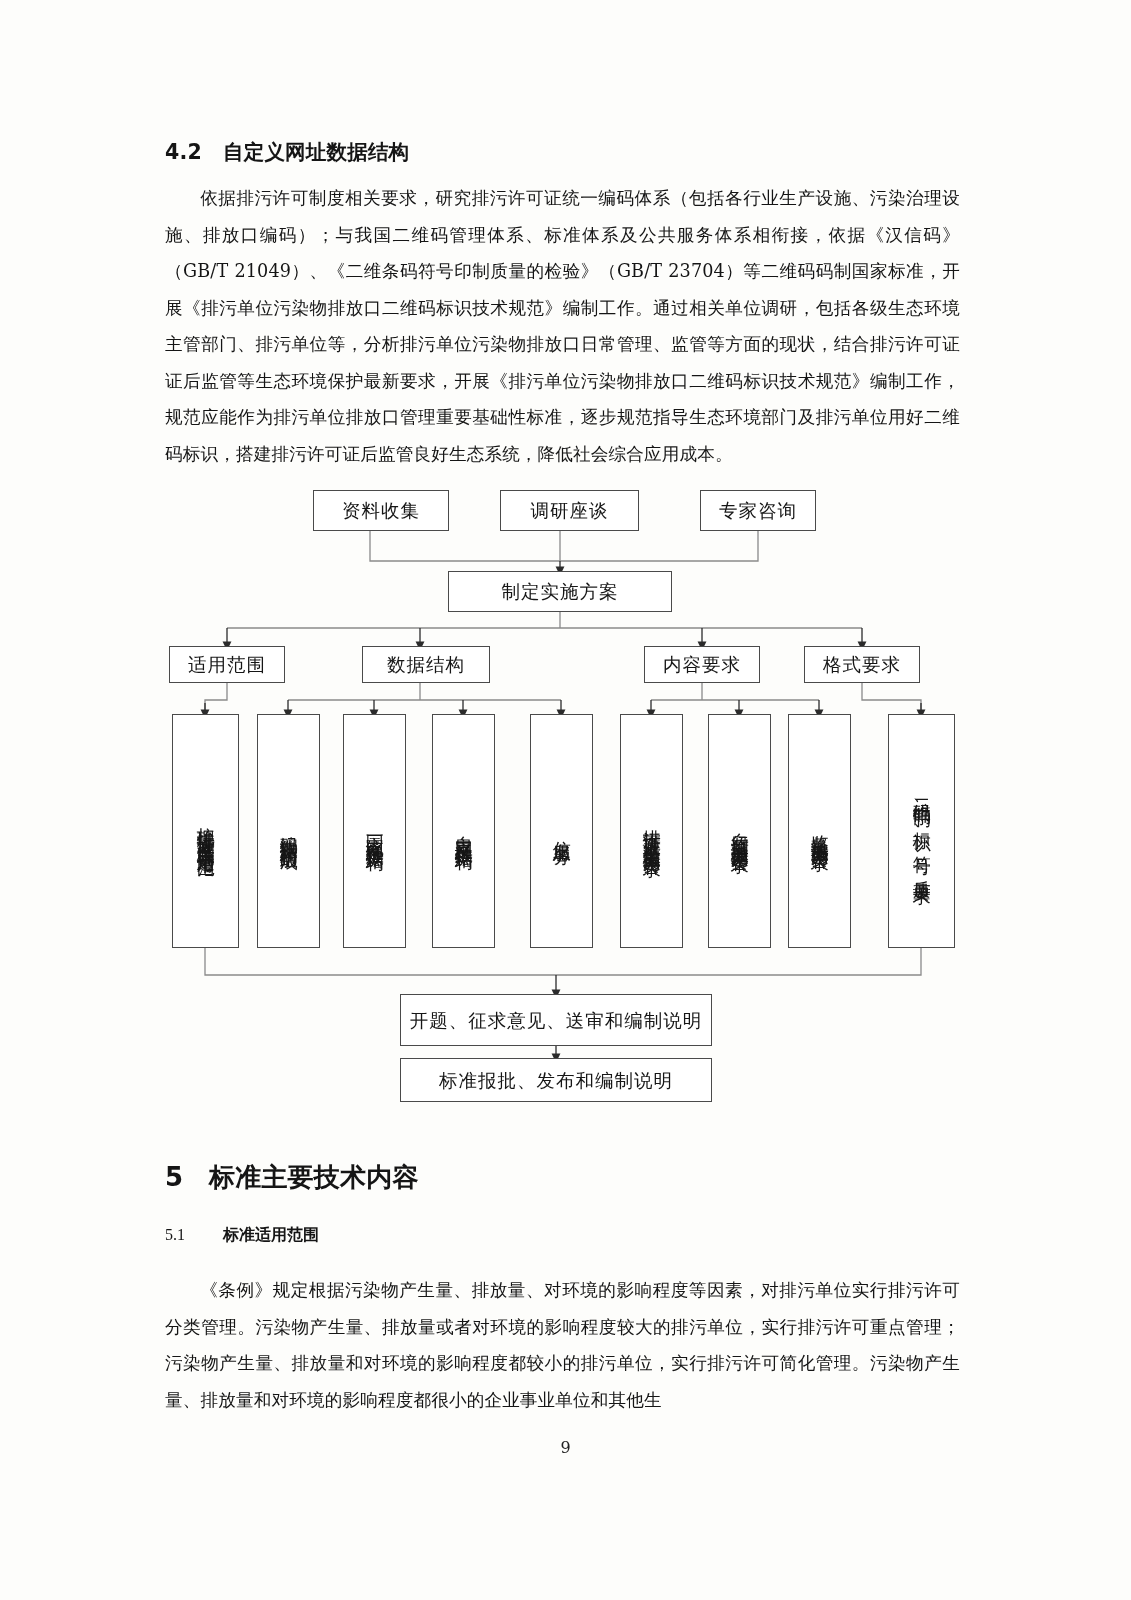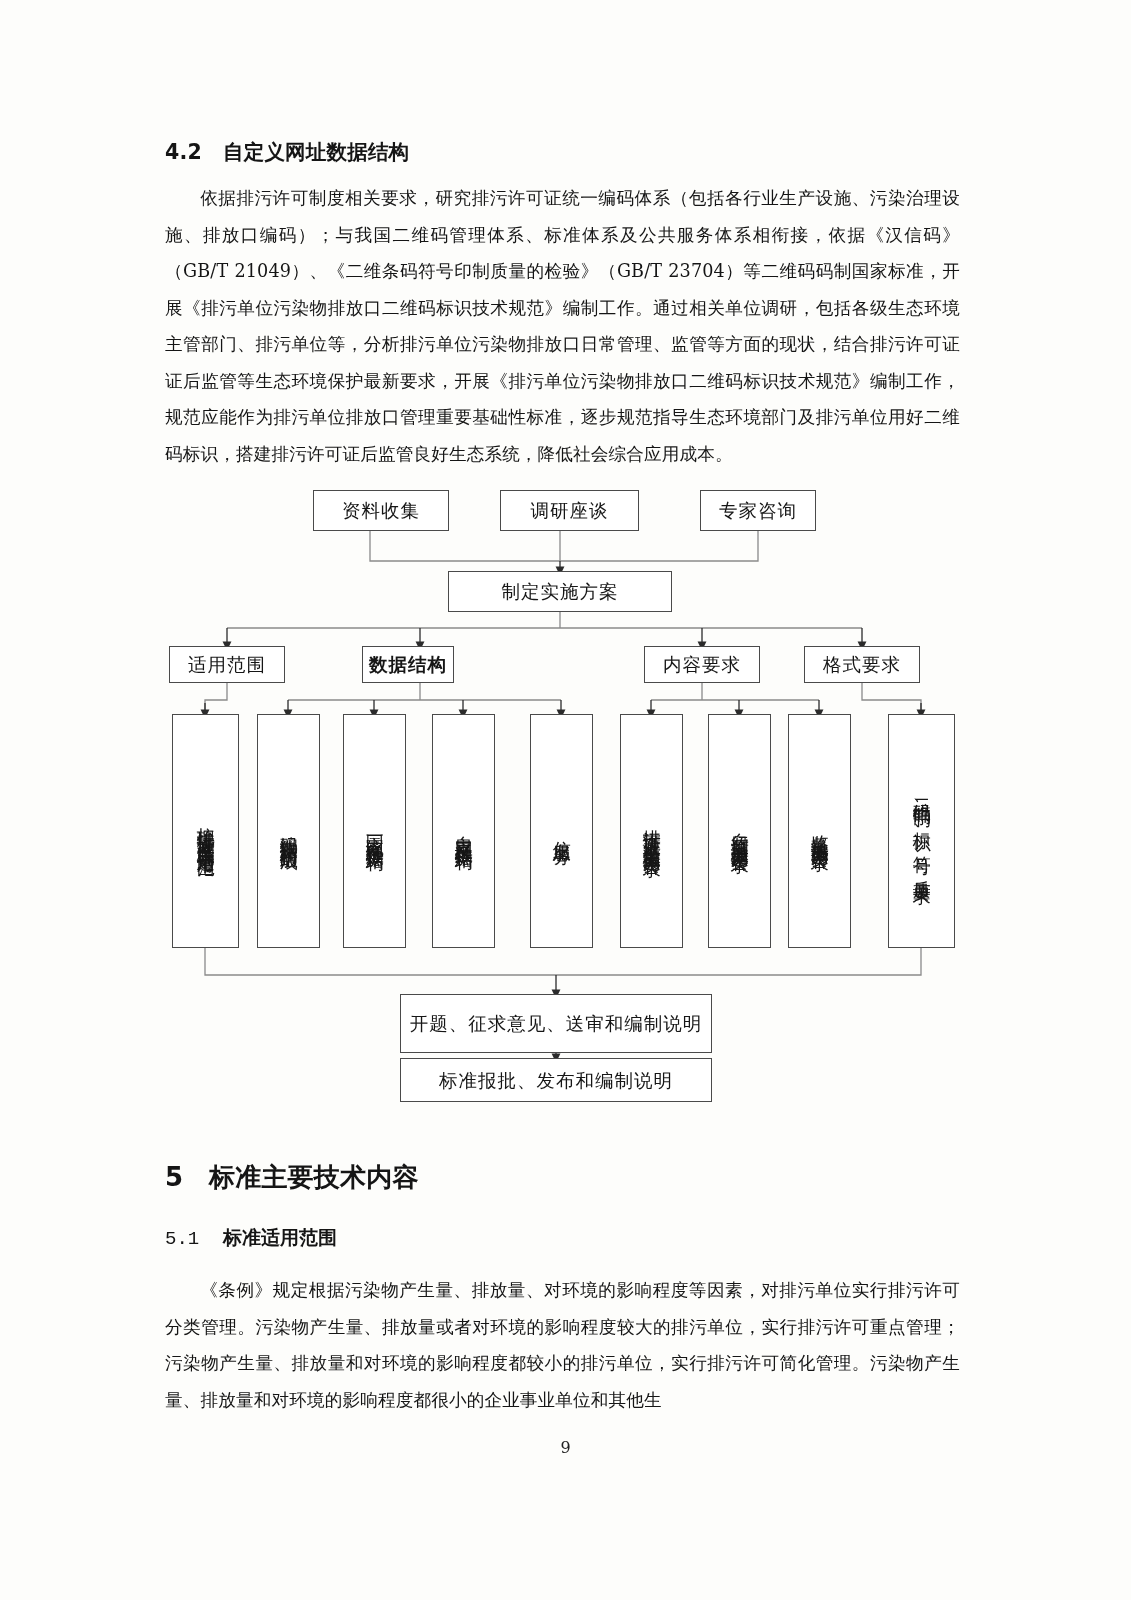--- a/index.html
+++ b/index.html
@@ -18,22 +18,22 @@
   
   .col { position:absolute; left:165px; width:795px; }
 
   h2.sec {
     font-family:"DejaVu Sans","Liberation Sans",sans-serif;
     font-size:20.5px; font-weight:700; margin:0;
     letter-spacing:.2px;
   }
   h2.sec .num { display:inline-block; width:58px; font-weight:600; }
   h3.sub {
-    font-family:Liberation Mono, monospace;
-    font-size:19px; font-weight:700; margin:0;
+    font-family:Liberation Serif, serif;
+    font-size:16px; font-weight:700; margin:0;
   }
   h3.sub .num { display:inline-block; width:58px; font-weight:500; }
 
   p.body {
     margin:0;
     font-size:17.6px;
     line-height:36.5px;
     text-align:justify;
     text-justify:inter-ideograph;
     text-indent:2em;
@@ -143,35 +143,35 @@
       </g>
     </svg>
 
     <div class="box" style="left:313px; top:490px; width:136px; height:41px;">资料收集</div>
     <div class="box" style="left:500px; top:490px; width:139px; height:41px;">调研座谈</div>
     <div class="box" style="left:700px; top:490px; width:116px; height:41px;">专家咨询</div>
 
     <div class="box" style="left:448px; top:571px; width:224px; height:41px;">制定实施方案</div>
 
     <div class="box" style="left:169px; top:646px; width:116px; height:37px;">适用范围</div>
-    <div class="box" style="left:362px; top:646px; width:92px; height:37px;font-weight:bold;">数据结构</div>
+    <div class="box" style="left:362px; top:646px; width:128px; height:37px;">数据结构</div>
     <div class="box" style="left:644px; top:646px; width:116px; height:37px;">内容要求</div>
     <div class="box" style="left:804px; top:646px; width:116px; height:37px;">格式要求</div>
 
     <div class="vbox" style="left:172px; top:714px; width:67px; height:234px;">梳理排污许可制度要求确定适用范围</div>
     <div class="vbox" style="left:257px; top:714px; width:63px; height:234px;">编码数据结构的组成</div>
     <div class="vbox" style="left:343px; top:714px; width:63px; height:234px;">国家统一网址数据结构</div>
     <div class="vbox" style="left:432px; top:714px; width:63px; height:234px;">自定义网址数据结构</div>
     <div class="vbox" style="left:530px; top:714px; width:63px; height:234px;">信息服务</div>
     <div class="vbox" style="left:620px; top:714px; width:63px; height:234px;">排污许可证基本信息数据内容要求</div>
     <div class="vbox" style="left:708px; top:714px; width:63px; height:234px;">自行监测信息数据内容要求</div>
     <div class="vbox" style="left:788px; top:714px; width:63px; height:234px;">监督执法数据内容要求</div>
     <div class="vbox" style="left:888px; top:714px; width:67px; height:234px;">二维码码制、标识、符号、质量要求</div>
 
-    <div class="box" style="left:400px; top:994px; width:312px; height:59px;">开题、征求意见、送审和编制说明</div>
+    <div class="box" style="left:400px; top:994px; width:312px; height:52px;">开题、征求意见、送审和编制说明</div>
     <div class="box" style="left:400px; top:1058px; width:312px; height:44px;">标准报批、发布和编制说明</div>
   </div>
 
 
   <h2 class="sec col" style="top:1160px; font-size:26px;">
     <span class="num" style="width:44px;">5</span><span>标准主要技术内容</span>
   </h2>
 
   <h3 class="sub col" style="top:1225px;">
     <span class="num">5.1</span><span>标准适用范围</span>

